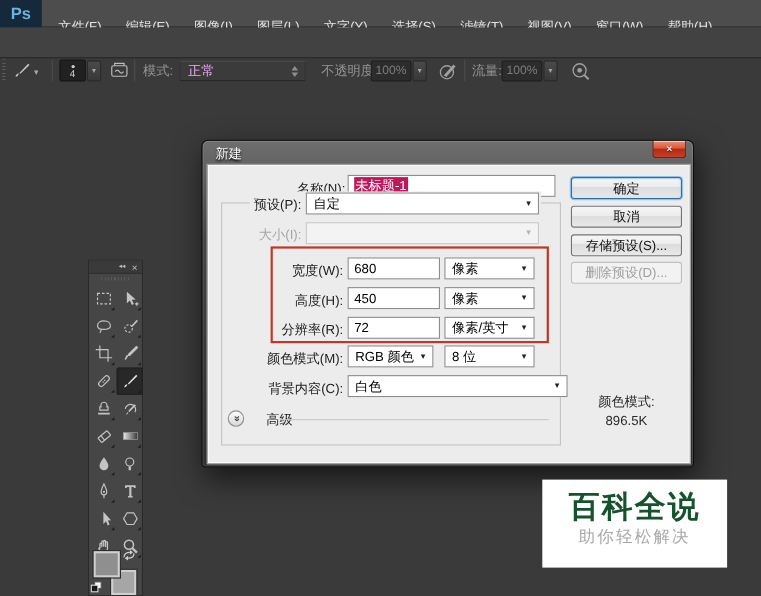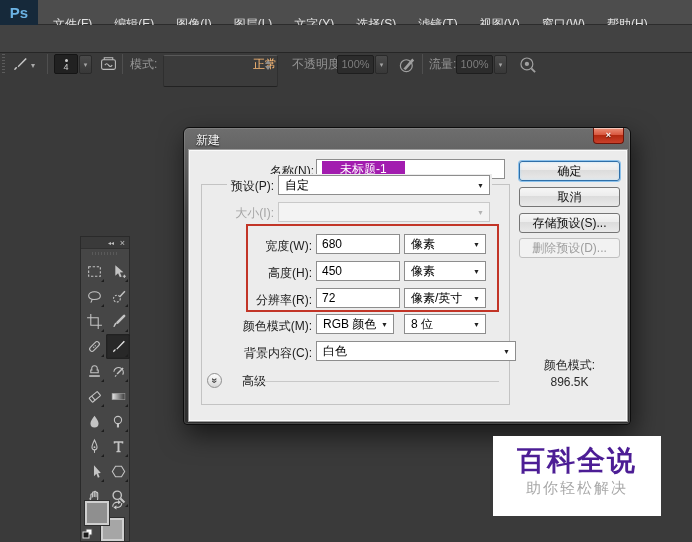--- a/index.html
+++ b/index.html
@@ -18,23 +18,23 @@
   
   #optionsbar{position:absolute;left:0;top:25px;width:692px;height:28px;background:#424242;border-bottom:1px solid #262626;}
   .grip{position:absolute;left:2px;top:29px;width:3px;height:20px;
         background:repeating-linear-gradient(180deg,#5c5c5c 0 1px,transparent 1px 3px);}
   .vsep{position:absolute;top:29px;height:20px;width:1px;background:#343434;border-right:1px solid #4f4f4f;}
   .oblabel{position:absolute;top:25px;line-height:28px;color:#949494;font-size:12px;}
   .obox{position:absolute;top:30px;height:19px;background:#2c2c2c;border:1px solid #1e1e1e;border-radius:2px;
         color:#7d7d7d;font-size:11px;text-align:center;line-height:17px;}
   .abtn{position:absolute;top:30px;width:13px;height:19px;background:linear-gradient(#4a4a4a,#383838);
         border:1px solid #2a2a2a;border-radius:2px;color:#a5a5a5;font-size:7px;text-align:center;line-height:17px;}
-  #modecombo{position:absolute;left:163px;top:30px;width:115px;height:32px;background:#3b3b3b;border-radius:2px;
-        border:1px solid #2f2f2f;border-top-color:#585858;border-bottom-color:#222;color:#fdba74;
-        font-size:12px;line-height:17px;padding-left:7px;text-align:right;}
+  #modecombo{position:absolute;left:163px;top:30px;width:115px;height:19px;background:#3b3b3b;border-radius:2px;
+        border:1px solid #2f2f2f;border-top-color:#585858;border-bottom-color:#222;color:#f0abfc;
+        font-size:12px;line-height:17px;padding-left:7px;}
   .updown{position:absolute;right:6px;width:0;height:0;border-left:3.5px solid transparent;border-right:3.5px solid transparent;}
   .updown.up{top:4px;border-bottom:4px solid #8f8f8f;}
   .updown.down{top:10px;border-top:4px solid #8f8f8f;}
   #sizewidget{position:absolute;left:54px;top:29px;width:24px;height:20px;background:#212121;border:1px solid #151515;border-radius:2px;}
   #sizewidget .dot{position:absolute;left:50%;top:4px;width:3px;height:3px;margin-left:-1px;border-radius:50%;background:#cfcfcf;}
   #sizewidget .num{position:absolute;left:0;bottom:1px;width:100%;text-align:center;font-size:9px;color:#cfcfcf;}
   .caret{position:absolute;color:#a8a8a8;font-size:8px;}
 
   
   #tools{position:absolute;left:80px;top:236px;width:50px;height:306px;background:#464646;border:1px solid #2a2a2a;}
@@ -67,30 +67,30 @@
   .combo.disabled{background:#f3f3f3;border-color:#c9c9c9;}
   .combo.disabled .arr{color:#b3b3b3;}
   #groupbox{position:absolute;left:12px;top:34px;width:309px;height:221px;border:1px solid #c3c3c3;}
   #presetpatch{position:absolute;left:38px;top:24px;width:265px;height:21px;background:#ececec;}
   #redbox{position:absolute;left:57px;top:74px;width:253px;height:88px;border:2px solid #c23527;z-index:6;pointer-events:none;}
   .btn{position:absolute;left:330px;width:101px;height:20px;border:1px solid #757575;border-radius:3px;
         background:linear-gradient(#f6f6f6,#ececec 45%,#dcdcdc 46%,#e9e9e9);
         font-size:12px;color:#111;text-align:center;line-height:18px;}
   .btn.default{border-color:#2f6fa8;box-shadow:0 0 0 1px #8cc2ec, inset 0 0 3px #bfe0f5;}
   .btn.disabled{border-color:#c0c0c0;background:#f2f2f2;color:#9e9e9e;box-shadow:none;}
-  .sel-text{background:#a21caf;color:#fff;padding:1px 18px;}
+  .sel-text{background:#be185d;color:#fff;padding:1px 1px;}
   #advcircle{position:absolute;left:18px;top:223px;width:15px;height:15px;border-radius:50%;border:1px solid #8f8f8f;
         background:linear-gradient(#fdfdfd,#d8d8d8);color:#444;font-size:10px;font-weight:bold;text-align:center;line-height:13px;}
   #advcircle span{display:inline-block;transform:rotate(90deg);}
   #advline{position:absolute;left:66px;top:231px;width:244px;height:1px;background:#c8c8c8;}
   .infotext{position:absolute;left:330px;width:101px;text-align:center;font-size:12px;color:#2a2a2a;}
 
   
   #watermark{position:absolute;left:493px;top:436px;width:168px;height:80px;background:#fff;text-align:center;}
-  #wmtitle{margin-top:9px;font-size:28px;font-weight:bold;letter-spacing:2px;color:#4c1d95;line-height:32px;}
+  #wmtitle{margin-top:9px;font-size:28px;font-weight:bold;letter-spacing:2px;color:#14532d;line-height:32px;}
   #wmsub{margin-top:2px;font-size:15px;letter-spacing:2px;color:#a8a8a8;}
 </style>
 </head>
 <body>
 
 <div id="root">
 
   <div id="menubar">
     <div id="pslogo">Ps</div>
     <div id="menuitems">

